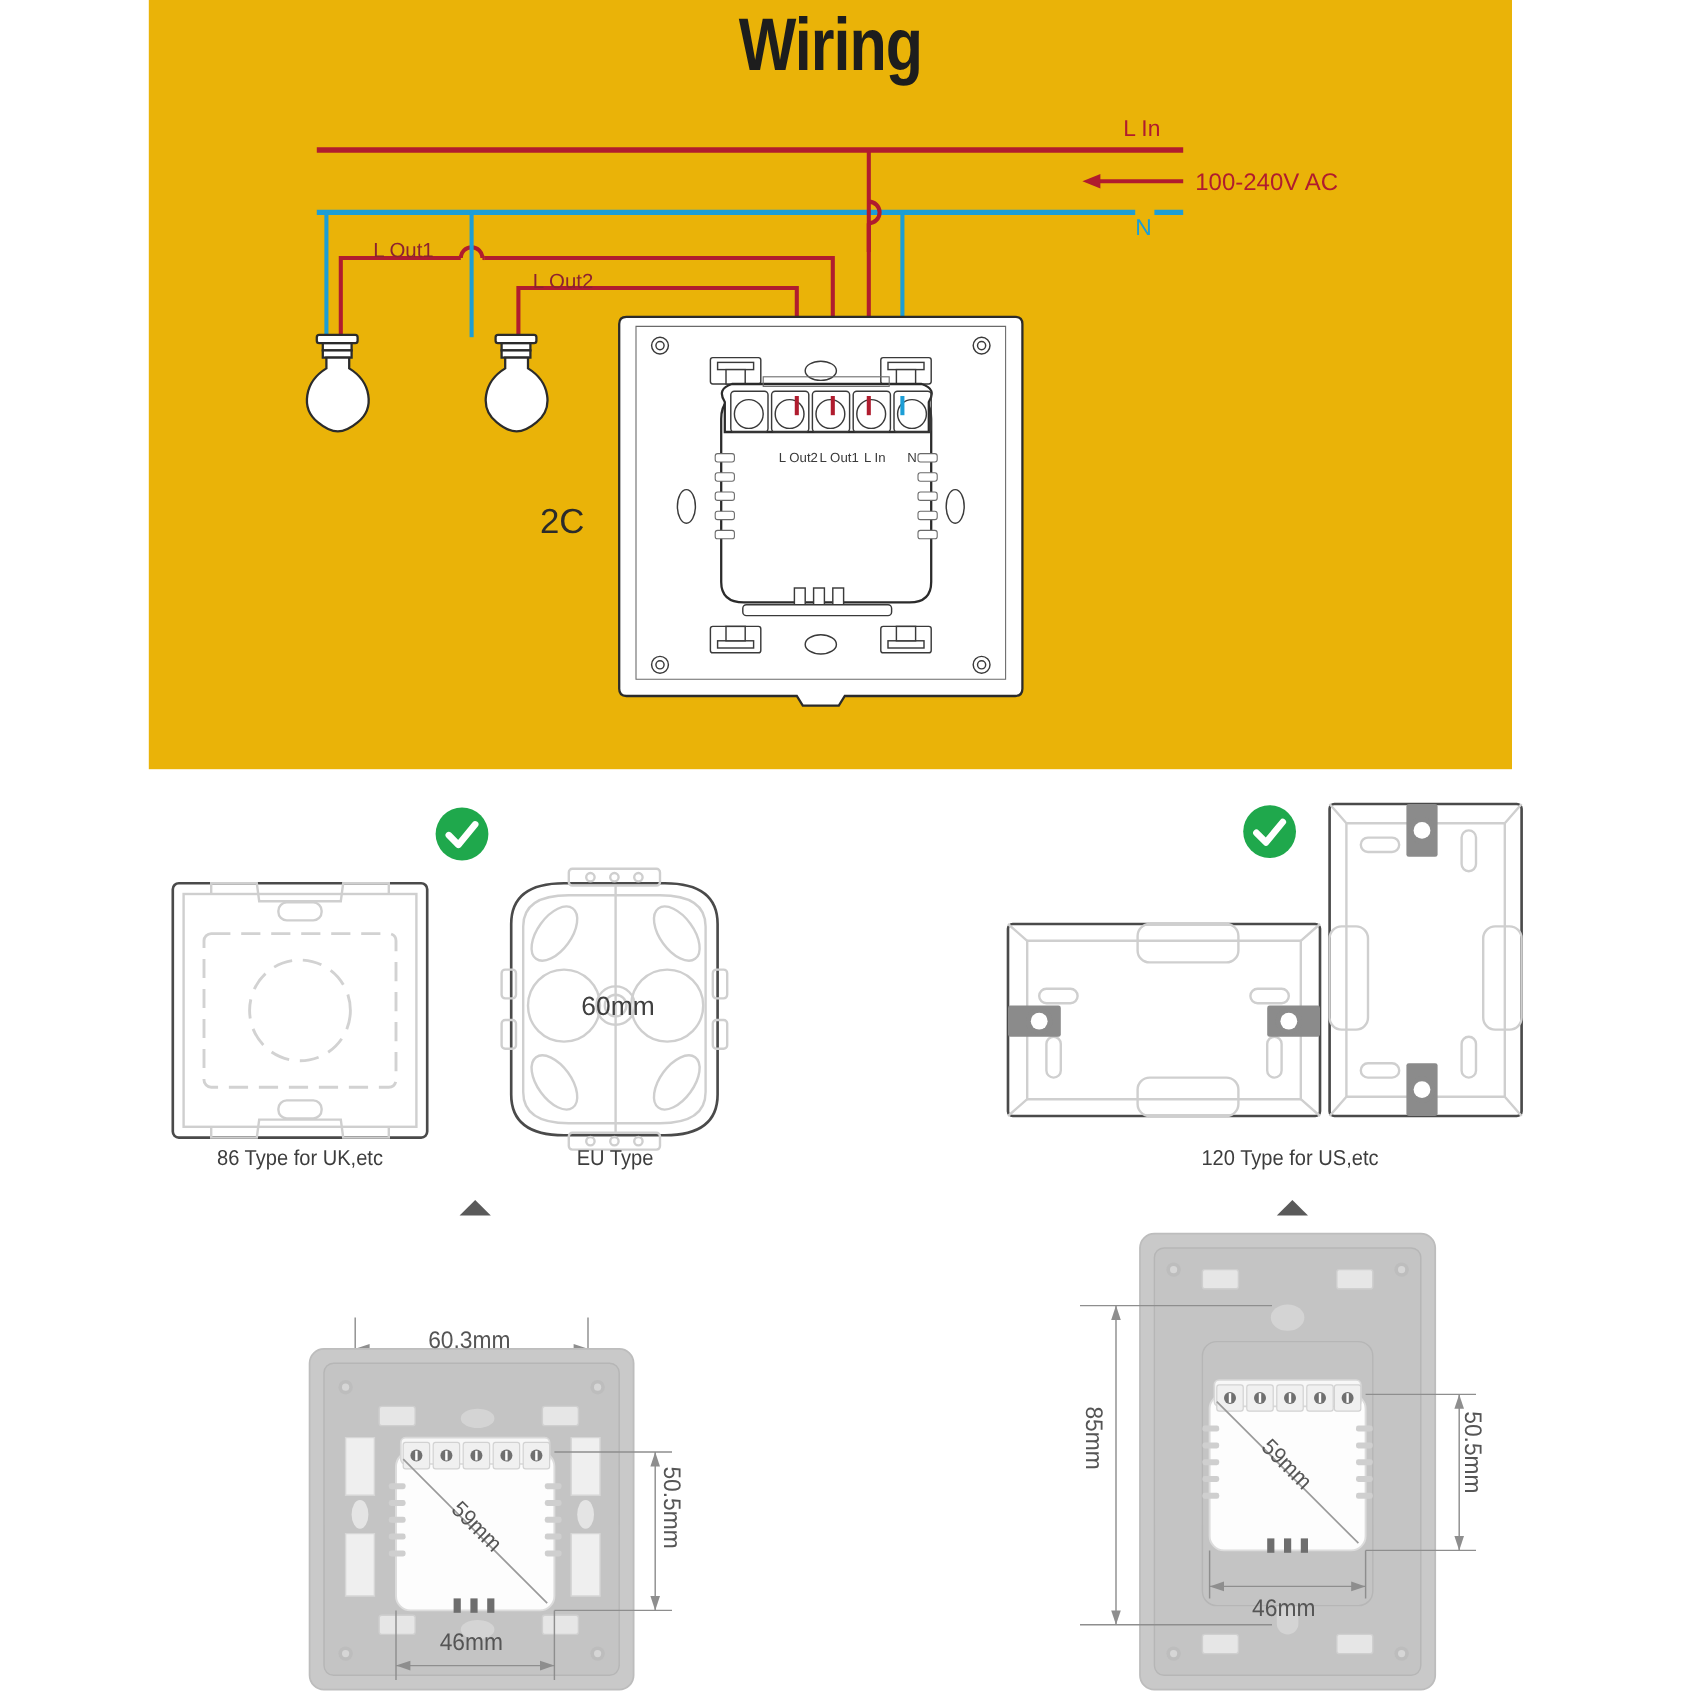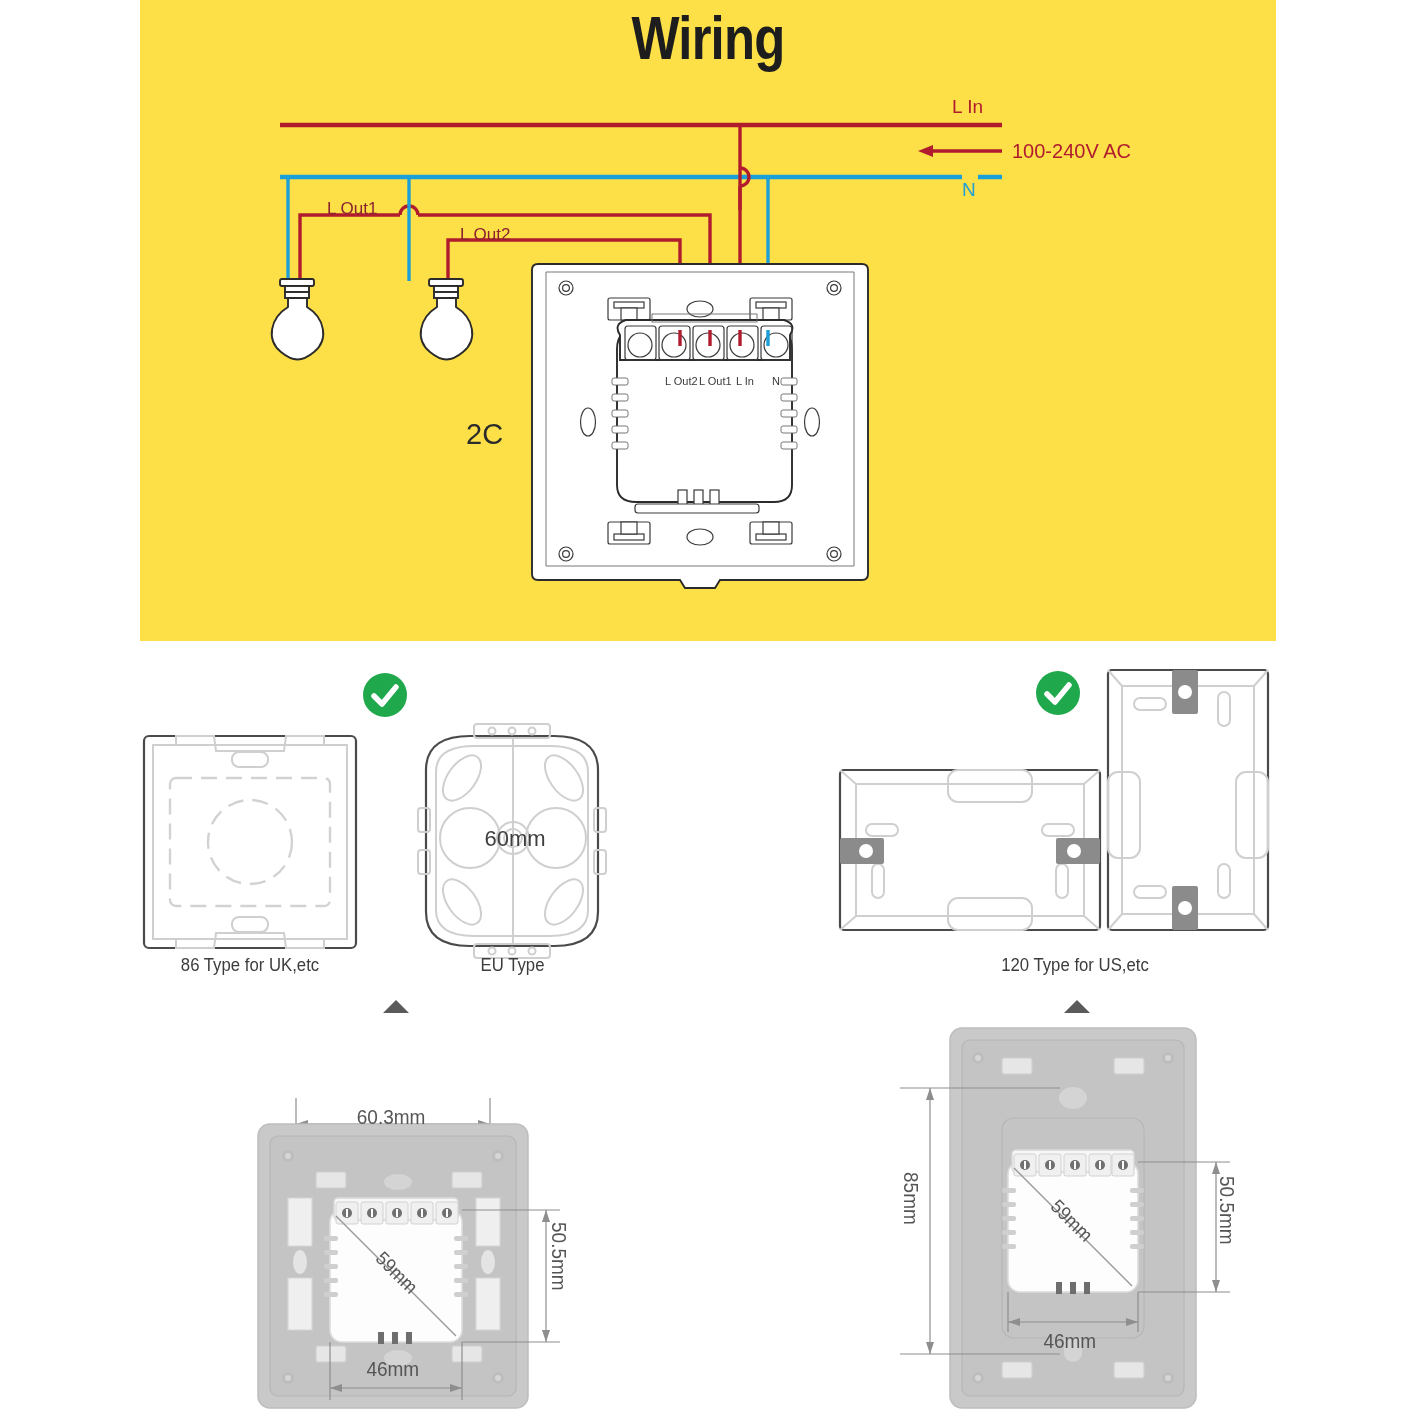--- a/index.html
+++ b/index.html
@@ -2,22 +2,22 @@
 <html><head>
 <meta charset="utf-8">
 <style>
   html,body{margin:0;padding:0;background:#ffffff;}
   body{width:1418px;height:1418px;font-family:"Liberation Sans",sans-serif;position:relative;overflow:hidden;}
 
   .stage{position:relative;width:1418px;height:1418px;}
 
   
   .wiring-panel{
-    position:absolute;left:140px;top:0;width:1136px;height:641px;
-    background:#fde047;
+    position:absolute;left:124px;top:0;width:1136px;height:641px;
+    background:#eab308;
   }
   .wiring-title{
     position:absolute;left:0;top:2px;width:1136px;text-align:center;
     font-family:"Liberation Sans",sans-serif;
     font-weight:bold;font-size:62px;letter-spacing:-1px;color:#1d1d1d;
     transform:scaleX(.82);
   }
   .svg-abs{position:absolute;left:0;top:0;}
 
   

